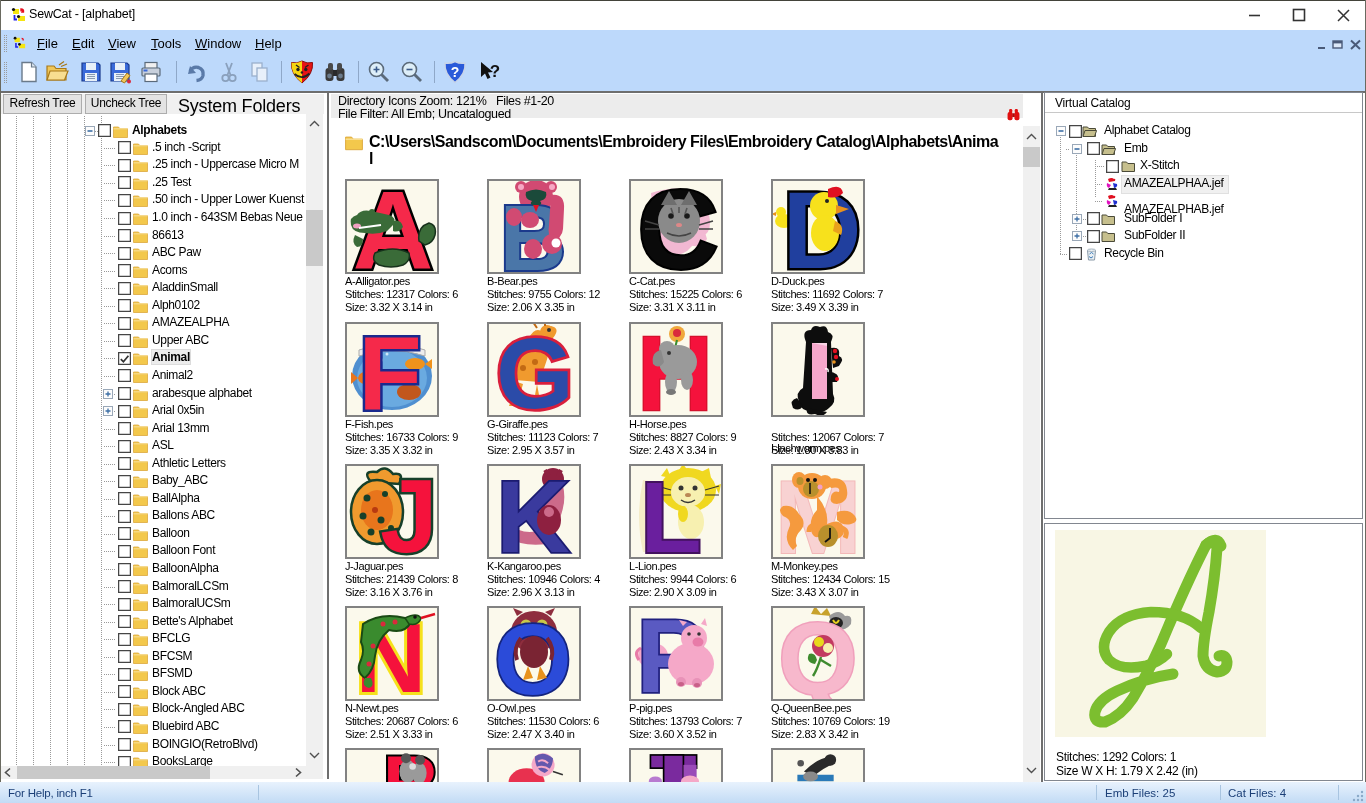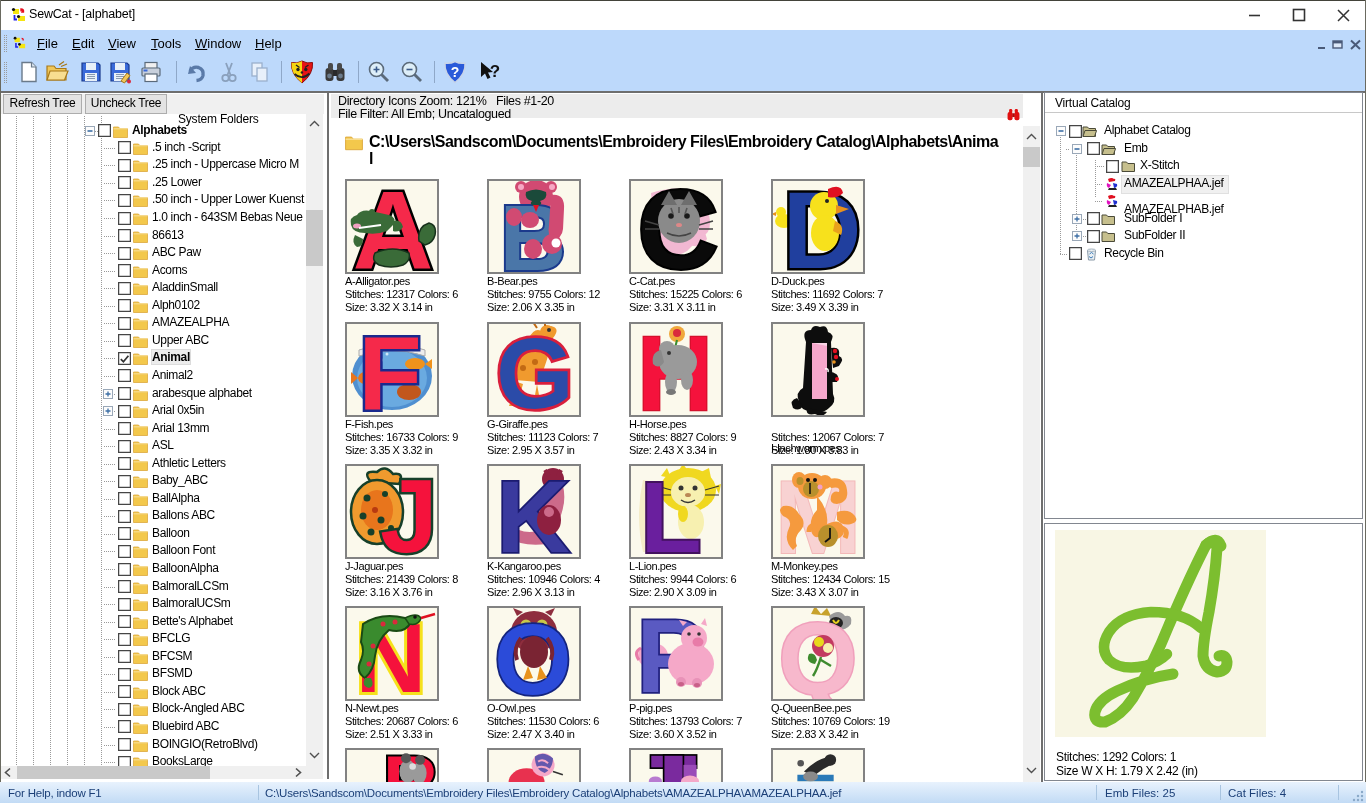--- a/index.html
+++ b/index.html
@@ -132,21 +132,21 @@
       <path d="M12 1.5 Q17 4 22 3 Q23 14 12 22.5 Q1 14 2 3 Q7 4 12 1.5 Z" fill="#2a5ad9" stroke="#c8d4e8" stroke-width="1.4"></path>
       <text x="12" y="17" font-size="14" font-weight="bold" fill="#fff" text-anchor="middle" font-family="Liberation Sans">?</text>
     </svg>
     <svg style="position:absolute;left:477px;top:60px" width="24" height="24" viewBox="0 0 24 24">
       <path d="M4 2 L4 17 L8 13.5 L10.5 19 L13.5 17.5 L11 12.5 L16 12 Z" fill="#111"></path>
       <text x="18" y="17" font-size="17" font-weight="bold" fill="#111" text-anchor="middle" font-family="Liberation Sans">?</text>
     </svg>
     <div class="abs" style="left:0;top:93.5px;width:329px;height:20.5px;background:#f0f0f0"></div>
     <div class="abs" style="left:3px;top:94px;width:77px;height:18px;background:#e3e3e3;border:1px solid #adadad;font-size:12px;text-align:center;line-height:17px;letter-spacing:-0.3px">Refresh Tree</div>
     <div class="abs" style="left:85px;top:94px;width:80px;height:18px;background:#e3e3e3;border:1px solid #adadad;font-size:12px;text-align:center;line-height:17px;letter-spacing:-0.3px">Uncheck Tree</div>
-    <div class="abs" style="left:178px;top:112px;font-size:12px;letter-spacing:-0.2px">System Folders</div>
+    <div class="abs" style="left:178px;top:96px;font-size:18px;letter-spacing:-0.2px">System Folders</div>
     <div style="position:absolute;left:16px;top:116px;width:1px;height:650px;background-image:repeating-linear-gradient(to bottom,#9a9a9a 0 1px,transparent 1px 2px)"></div>
     <div style="position:absolute;left:33px;top:116px;width:1px;height:650px;background-image:repeating-linear-gradient(to bottom,#9a9a9a 0 1px,transparent 1px 2px)"></div>
     <div style="position:absolute;left:50px;top:116px;width:1px;height:650px;background-image:repeating-linear-gradient(to bottom,#9a9a9a 0 1px,transparent 1px 2px)"></div>
     <div style="position:absolute;left:67px;top:116px;width:1px;height:650px;background-image:repeating-linear-gradient(to bottom,#9a9a9a 0 1px,transparent 1px 2px)"></div>
     <div style="position:absolute;left:84px;top:116px;width:1px;height:650px;background-image:repeating-linear-gradient(to bottom,#9a9a9a 0 1px,transparent 1px 2px)"></div>
     <div style="position:absolute;left:101px;top:116px;width:1px;height:650px;background-image:repeating-linear-gradient(to bottom,#9a9a9a 0 1px,transparent 1px 2px)"></div>
     <svg style="position:absolute;left:85px;top:125.5px" width="10" height="10" viewBox="0 0 10 10">
 <rect x="0.5" y="0.5" width="9" height="9" fill="#fcfcfc" stroke="#9aa8b8" stroke-width="1"></rect>
       <path d="M2.5 5 H7.5" stroke="#3c6ea5" stroke-width="1.6"></path>
     </svg>
@@ -178,21 +178,21 @@
 </svg>
     <div class="titem" style="left:152px;top:157.35000000000002px">.25 inch - Uppercase Micro  M</div>
     <div style="position:absolute;left:104px;top:182.90000000000003px;width:12px;height:1px;background-image:repeating-linear-gradient(to right,#9a9a9a 0 1px,transparent 1px 2px)"></div>
     <svg style="position:absolute;left:118px;top:176.40000000000003px" width="13" height="13" viewBox="0 0 12 12">
 <rect x="0.5" y="0.5" width="11" height="11" fill="#fff" stroke="#454545" stroke-width="1.3"></rect>
     </svg>
     <svg style="position:absolute;left:133px;top:176.90000000000003px" width="15" height="13" viewBox="0 0 15 13">
 <path d="M0.5 2 L5.5 2 L7 3.8 L14.5 3.8 L14.5 12.5 L0.5 12.5 Z" fill="#f3c84c" stroke="#dca83c" stroke-width="0.8"></path>
 <path d="M0.5 3.8 L14.5 3.8" stroke="#f8dd90" stroke-width="1.2"></path>
 </svg>
-    <div class="titem" style="left:152px;top:174.90000000000003px">.25 Lower</div>
+    <div class="titem" style="left:152px;top:174.90000000000003px">.25 Test</div>
     <div style="position:absolute;left:104px;top:200.45000000000005px;width:12px;height:1px;background-image:repeating-linear-gradient(to right,#9a9a9a 0 1px,transparent 1px 2px)"></div>
     <svg style="position:absolute;left:118px;top:193.95000000000005px" width="13" height="13" viewBox="0 0 12 12">
 <rect x="0.5" y="0.5" width="11" height="11" fill="#fff" stroke="#454545" stroke-width="1.3"></rect>
     </svg>
     <svg style="position:absolute;left:133px;top:194.45000000000005px" width="15" height="13" viewBox="0 0 15 13">
 <path d="M0.5 2 L5.5 2 L7 3.8 L14.5 3.8 L14.5 12.5 L0.5 12.5 Z" fill="#f3c84c" stroke="#dca83c" stroke-width="0.8"></path>
 <path d="M0.5 3.8 L14.5 3.8" stroke="#f8dd90" stroke-width="1.2"></path>
 </svg>
     <div class="titem" style="left:152px;top:192.45000000000005px">.50 inch - Upper Lower Kuenst</div>
     <div style="position:absolute;left:104px;top:218.00000000000006px;width:12px;height:1px;background-image:repeating-linear-gradient(to right,#9a9a9a 0 1px,transparent 1px 2px)"></div>
@@ -940,22 +940,21 @@
 <rect width="211" height="207" fill="#f8f6e4"></rect>
 <g fill="none" stroke="#7cbe2f" stroke-linecap="round">
 <path d="M166 16 Q162 5 151 15 Q136 44 114 95 Q98 135 78 168 Q66 186 50 192 Q38 193 40 182 Q43 170 62 161 Q90 148 118 144" stroke-width="11"></path>
 <path d="M151 15 Q160 8 162 18 Q160 48 154 82 Q148 112 148 126 Q150 140 162 142 Q172 141 172 132 Q171 124 164 126" stroke-width="11"></path>
 <path d="M146 98 Q128 82 96 82 Q66 84 54 102 Q44 118 54 130 Q66 141 90 136 Q104 132 112 124" stroke-width="10.5"></path>
 </g>
     </svg>
     <div class="abs" style="left:1056px;top:750px;font-size:12px;letter-spacing:-0.3px">Stitches: 1292 Colors: 1</div>
     <div class="abs" style="left:1056px;top:764px;font-size:12px;letter-spacing:-0.3px">Size W X H: 1.79 X 2.42 (in)</div>
     <div class="abs" style="left:0;top:782px;width:1366px;height:21px;background:linear-gradient(#e8f2fd,#c2dbf5)"></div>
-    <div class="abs" style="left:8px;top:787px;font-size:11.5px;color:#1b3f77;letter-spacing:-0.2px">For Help, indow F1</div>
-    <div class="abs" style="left:265px;top:787px;font-size:11.5px;color:#1b3f77;letter-spacing:-0.2px">C:\Users\Sandscom\Documents\Embroidery Files\Embroidery Catalog\Alphabets\AMAZEALPHA\AMAZEALPHAA.jef</div>
+    <div class="abs" style="left:8px;top:787px;font-size:11.5px;color:#1b3f77;letter-spacing:-0.2px">For Help, inch F1</div>
     <div class="abs" style="left:1105px;top:787px;font-size:11.5px;color:#1b3f77">Emb Files: 25</div>
     <div class="abs" style="left:1228px;top:787px;font-size:11.5px;color:#1b3f77">Cat Files: 4</div>
     <div class="abs" style="left:258px;top:785px;width:1px;height:15px;background:#a8c4e0"></div>
     <div class="abs" style="left:1096px;top:785px;width:1px;height:15px;background:#a8c4e0"></div>
     <div class="abs" style="left:1220px;top:785px;width:1px;height:15px;background:#a8c4e0"></div>
     <div class="abs" style="left:1338px;top:785px;width:1px;height:15px;background:#a8c4e0"></div>
     <svg class="abs" style="left:1352px;top:790px" width="12" height="12" viewBox="0 0 12 12">
       <g fill="#8aa8c8">
         <circle cx="10" cy="2" r="1.2"></circle>
         <circle cx="10" cy="6" r="1.2"></circle>

